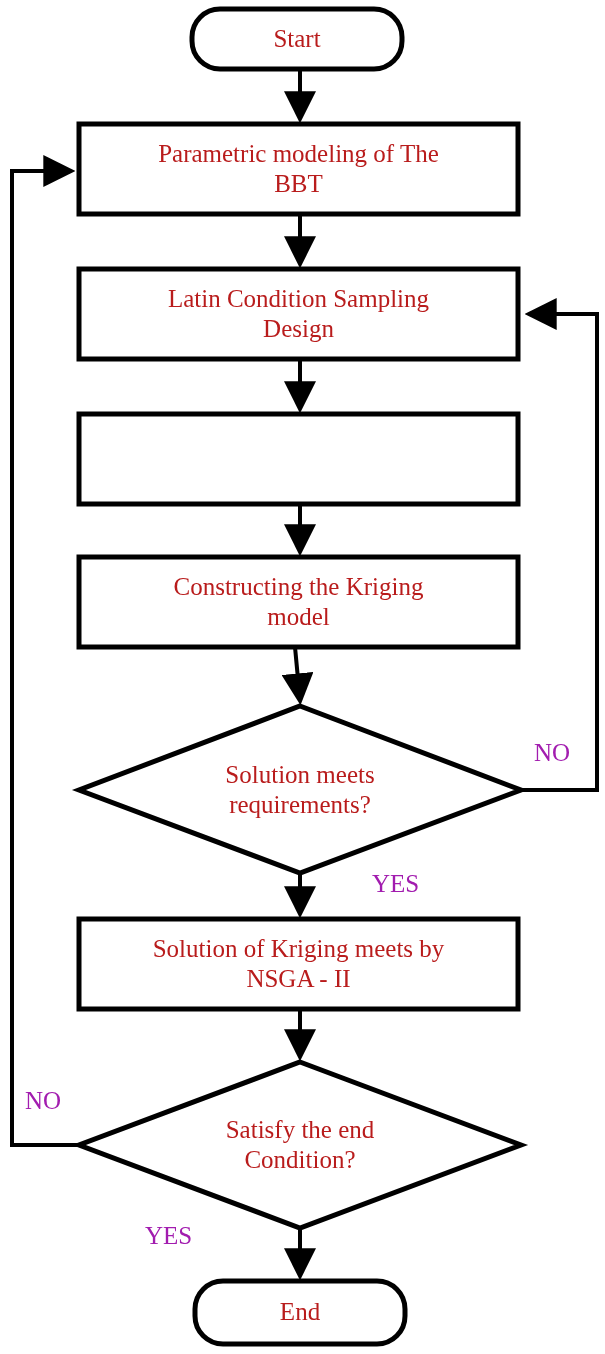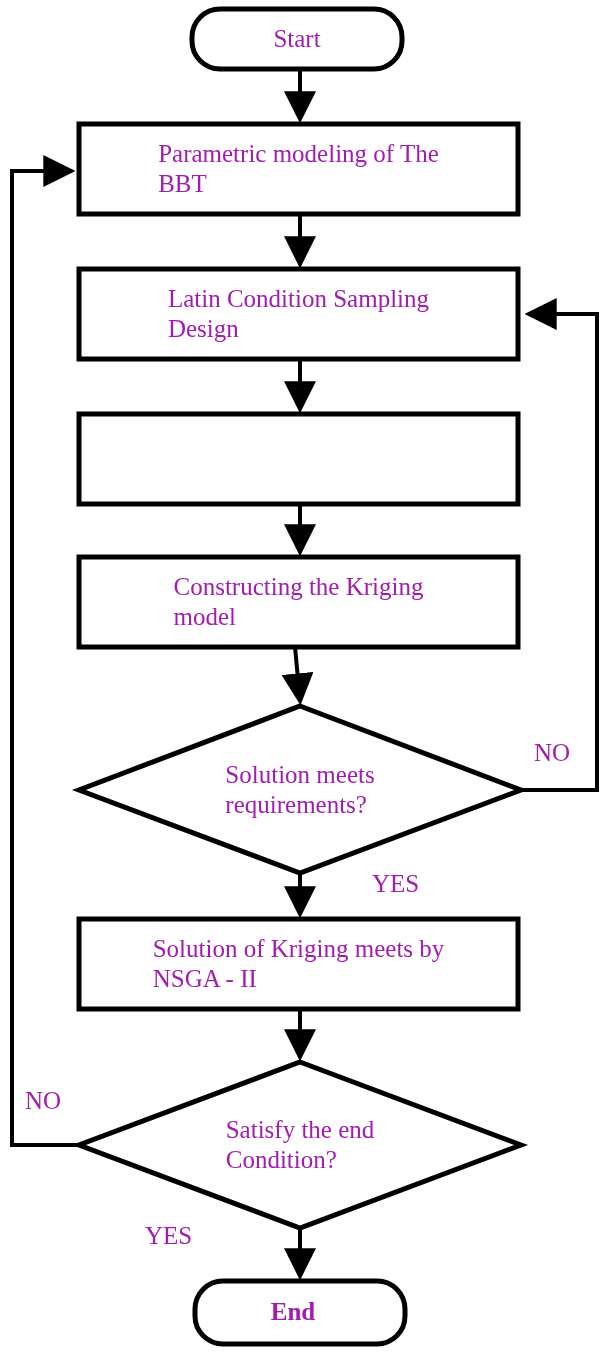--- a/index.html
+++ b/index.html
@@ -20,21 +20,22 @@
     left: 0;
     top: 0;
     width: 605px;
     height: 1354px;
   }
   .node-text {
     position: absolute;
     display: flex;
     align-items: center;
     justify-content: center;
-    color: #a21caf;
+    text-align: center;
+    color: #b91c1c;
     line-height: 1.22;
     pointer-events: none;
     white-space: pre-line;
   }
   .proc-text { font-size: 25px; }
   .term-text { font-size: 25px; }
   .dec-text  { font-size: 25px; }
   .edge-label {
     position: absolute;
     color: #a21caf;
@@ -107,21 +108,21 @@
 
   <div class="node-text dec-text" style="left:140px; top:745px; width:320px; height:90px;">Solution meets
 requirements?</div>
 
   <div class="node-text proc-text" style="left:79px; top:919px; width:439px; height:90px;">Solution of Kriging meets by
 NSGA - II</div>
 
   <div class="node-text dec-text" style="left:140px; top:1100px; width:320px; height:90px;">Satisfy the end
 Condition?</div>
 
-  <div class="node-text term-text" style="left:188px; top:1281px; width:210px; height:63px;font-weight:bold;">End</div>
+  <div class="node-text term-text" style="left:195px; top:1281px; width:210px; height:63px;">End</div>
 
   <div class="edge-label" style="left:534px; top:740px;">NO</div>
 
   <div class="edge-label" style="left:372px; top:871px;">YES</div>
 
   <div class="edge-label" style="left:25px; top:1088px;">NO</div>
 
   <div class="edge-label" style="left:145px; top:1223px;">YES</div>
 
 </div>

